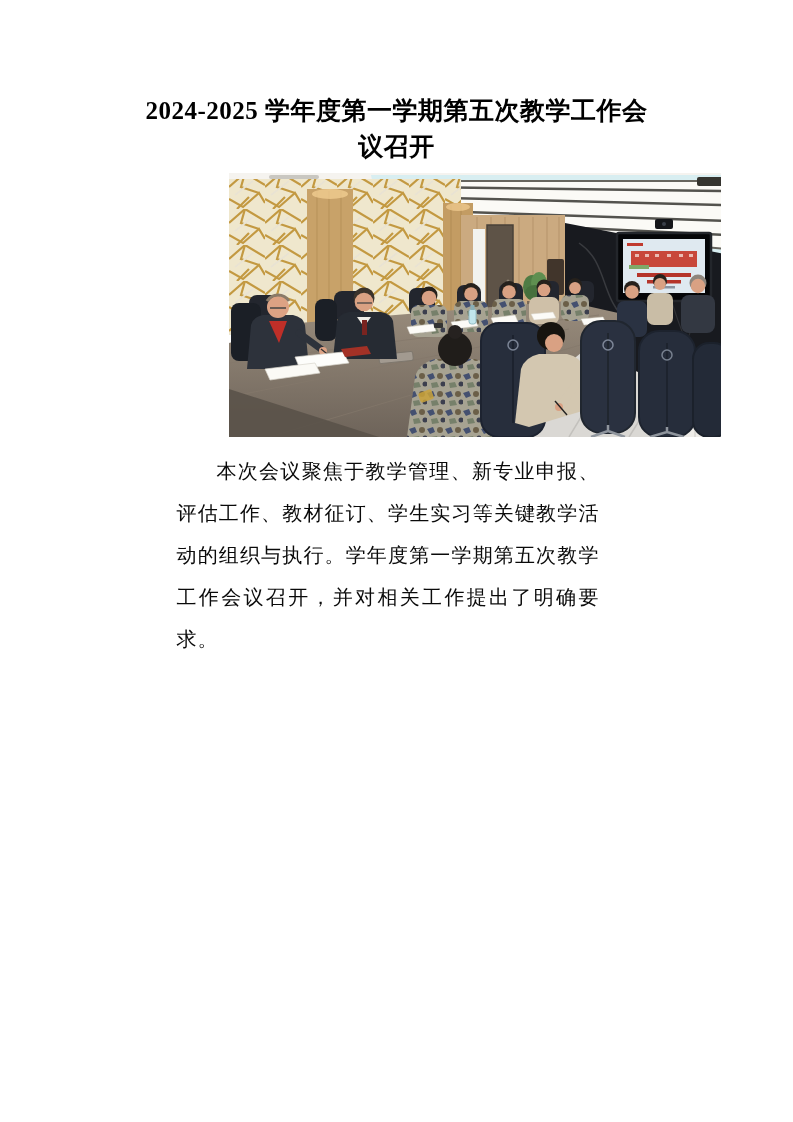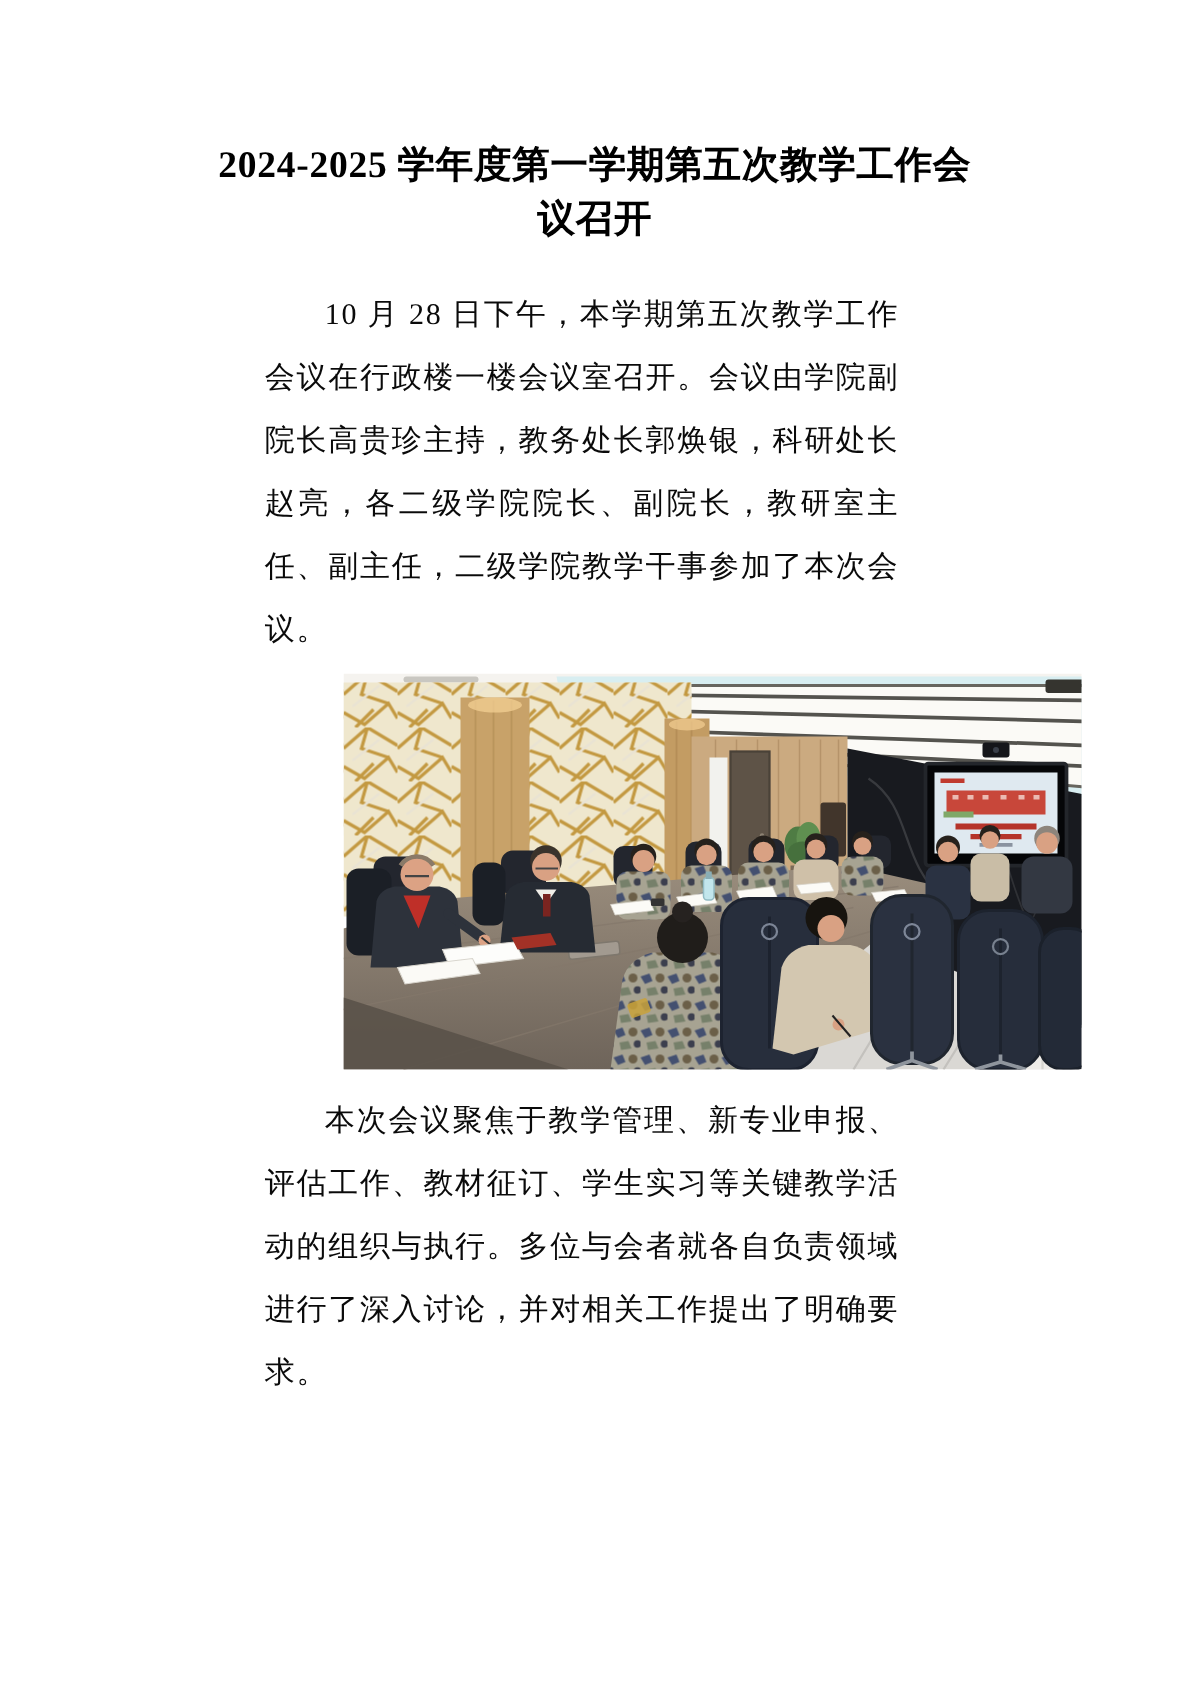--- a/index.html
+++ b/index.html
@@ -29,21 +29,20 @@
 </style>
 </head>
 <body>
 
 <div class="page">
 
   <h1 class="doc-title">2024-2025 学年度第一学期第五次教学工作会议召开</h1>
 
   <div class="content">
 
-    <p class="body-para para-1">10 月 28 日下午，本学期第五次教学工作会议在行政楼一楼会议室召开。会议由学院副院长高贵珍主持，教务处长郭焕银，科研处长赵亮，各二级学院院长、副院长，教研室主任、副主任，二级学院教学干事参加了本次会议。</p>
 
     <figure class="photo-fig" aria-label="会议现场照片：与会人员围坐长会议桌，右侧屏幕显示会议课件">
       <svg viewBox="0 0 501 264" preserveAspectRatio="none">
         <defs>
           <linearGradient id="tableGrad" x1="0" y1="0" x2="0" y2="1">
             <stop offset="0" stop-color="#9a8d7d"></stop>
             <stop offset="1" stop-color="#6e645a"></stop>
           </linearGradient>
           <pattern id="lat" width="36" height="36" patternUnits="userSpaceOnUse">
             <g stroke="#c1953a" stroke-width="2.2" fill="none" opacity="0.95">
@@ -285,17 +284,17 @@
             <circle cx="438" cy="182" r="5" fill="none" stroke="#78818f" stroke-width="1.5"></circle>
             <path d="M438 254 V259 M438 259 L421 264 M438 259 L455 264" stroke="#8f959d" stroke-width="2.5" fill="none"></path>
           </g>
           <g>
             <rect x="464" y="170" width="37" height="94" rx="16" fill="#232a37" stroke="#1b212b" stroke-width="2"></rect>
           </g>
         </g>
       </svg>
     </figure>
 
-    <p class="body-para para-2">本次会议聚焦于教学管理、新专业申报、评估工作、教材征订、学生实习等关键教学活动的组织与执行。多位与会者就各自负责领域进行了深入讨论，并对相关工作提出了明确要求。</p>
+    <p class="body-para para-2">本次会议聚焦于教学管理、新专业申报、评估工作、教材征订、学生实习等关键教学活动的组织与执行。学年度第一学期第五次教学工作会议召开，并对相关工作提出了明确要求。</p>
 
 
   </div>
 </div>
 
 </body></html>

